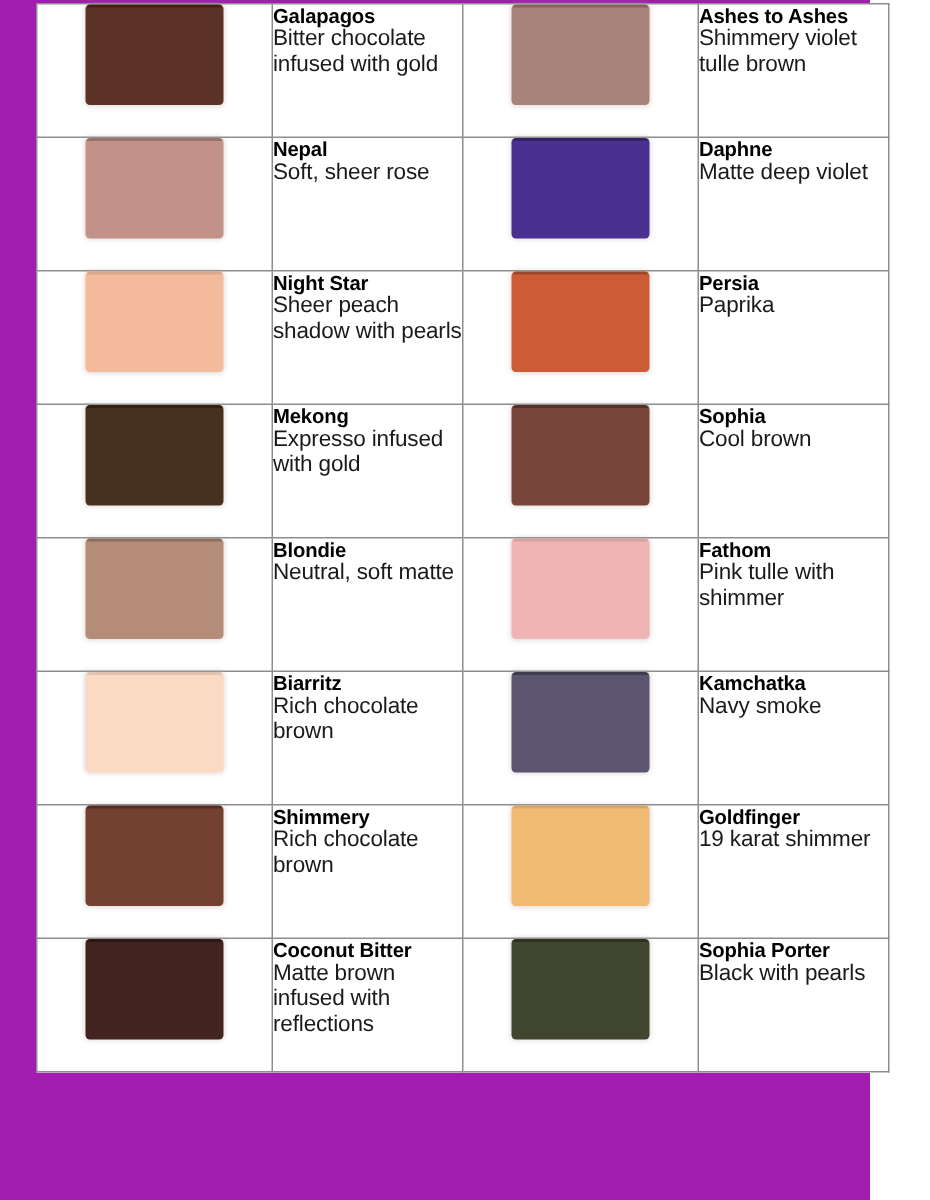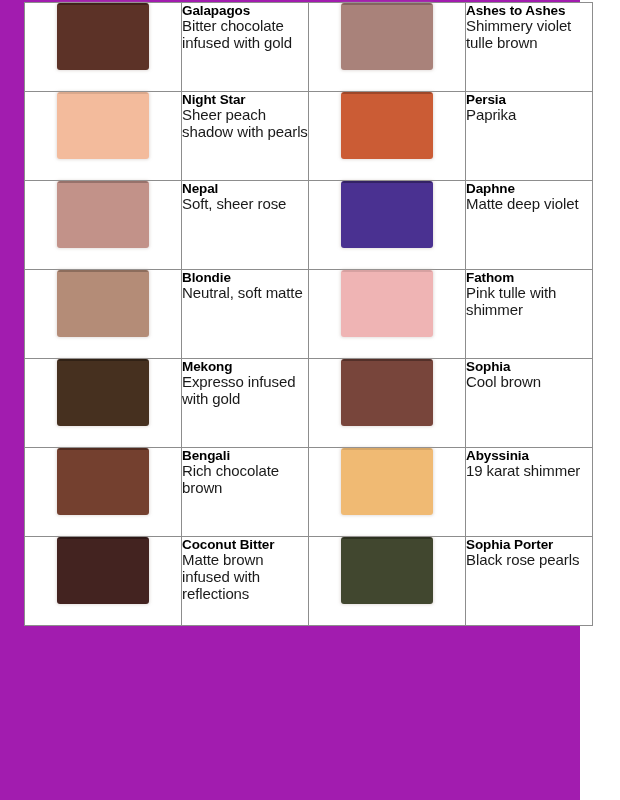--- a/index.html
+++ b/index.html
@@ -119,49 +119,66 @@
         </td>
         <td class="text-cell">
           <span class="shade-name">Ashes to Ashes</span>
           <span class="shade-desc">Shimmery violet tulle brown</span>
         </td>
       </tr>
 
 
       <tr>
         <td class="swatch-cell">
+          <span class="swatch" style="background:#c29289;"></span>
+        </td>
+        <td class="text-cell">
+          <span class="shade-name">Nepal</span>
+          <span class="shade-desc">Soft, sheer rose</span>
+        </td>
+        <td class="swatch-cell">
+          <span class="swatch dark" style="background:#4a3191;"></span>
+        </td>
+        <td class="text-cell">
+          <span class="shade-name">Daphne</span>
+          <span class="shade-desc">Matte deep violet</span>
+        </td>
+      </tr>
+
+      <tr>
+        <td class="swatch-cell">
           <span class="swatch light" style="background:#f3bb9c;"></span>
         </td>
         <td class="text-cell">
           <span class="shade-name">Night Star</span>
           <span class="shade-desc">Sheer peach shadow with pearls</span>
         </td>
         <td class="swatch-cell">
           <span class="swatch" style="background:#cb5c35;"></span>
         </td>
         <td class="text-cell">
           <span class="shade-name">Persia</span>
           <span class="shade-desc">Paprika</span>
         </td>
       </tr>
 
       <tr>
         <td class="swatch-cell">
-          <span class="swatch" style="background:#c29289;"></span>
-        </td>
-        <td class="text-cell">
-          <span class="shade-name">Nepal</span>
-          <span class="shade-desc">Soft, sheer rose</span>
-        </td>
-        <td class="swatch-cell">
-          <span class="swatch dark" style="background:#4a3191;"></span>
-        </td>
-        <td class="text-cell">
-          <span class="shade-name">Daphne</span>
-          <span class="shade-desc">Matte deep violet</span>
+          <span class="swatch dark" style="background:#46301f;"></span>
+        </td>
+        <td class="text-cell">
+          <span class="shade-name">Mekong</span>
+          <span class="shade-desc">Expresso infused with gold</span>
+        </td>
+        <td class="swatch-cell">
+          <span class="swatch dark" style="background:#78453b;"></span>
+        </td>
+        <td class="text-cell">
+          <span class="shade-name">Sophia</span>
+          <span class="shade-desc">Cool brown</span>
         </td>
       </tr>
 
       <tr>
         <td class="swatch-cell">
           <span class="swatch" style="background:#b48c77;"></span>
         </td>
         <td class="text-cell">
           <span class="shade-name">Blondie</span>
           <span class="shade-desc">Neutral, soft matte</span>
@@ -170,65 +187,64 @@
           <span class="swatch light" style="background:#efb4b4;"></span>
         </td>
         <td class="text-cell">
           <span class="shade-name">Fathom</span>
           <span class="shade-desc">Pink tulle with shimmer</span>
         </td>
       </tr>
 
       <tr>
         <td class="swatch-cell">
-          <span class="swatch dark" style="background:#46301f;"></span>
-        </td>
-        <td class="text-cell">
-          <span class="shade-name">Mekong</span>
-          <span class="shade-desc">Expresso infused with gold</span>
-        </td>
-        <td class="swatch-cell">
-          <span class="swatch dark" style="background:#78453b;"></span>
-        </td>
-        <td class="text-cell">
-          <span class="shade-name">Sophia</span>
-          <span class="shade-desc">Cool brown</span>
-        </td>
-      </tr>
-
+          <span class="swatch light" style="background:#fbdac3;"></span>
+        </td>
+        <td class="text-cell">
+          <span class="shade-name">Biarritz</span>
+          <span class="shade-desc">Rich chocolate brown</span>
+        </td>
+        <td class="swatch-cell">
+          <span class="swatch dark" style="background:#5b5570;"></span>
+        </td>
+        <td class="text-cell">
+          <span class="shade-name">Kamchatka</span>
+          <span class="shade-desc">Navy smoke</span>
+        </td>
+      </tr>
 
       <tr>
         <td class="swatch-cell">
           <span class="swatch dark" style="background:#74402f;"></span>
         </td>
         <td class="text-cell">
-          <span class="shade-name">Bengali</span>
+          <span class="shade-name">Shimmery</span>
           <span class="shade-desc">Rich chocolate brown</span>
         </td>
         <td class="swatch-cell">
           <span class="swatch light" style="background:#f0ba73;"></span>
         </td>
         <td class="text-cell">
-          <span class="shade-name">Abyssinia</span>
+          <span class="shade-name">Goldfinger</span>
           <span class="shade-desc">19 karat shimmer</span>
         </td>
       </tr>
 
       <tr>
         <td class="swatch-cell">
           <span class="swatch dark" style="background:#432320;"></span>
         </td>
         <td class="text-cell">
           <span class="shade-name">Coconut Bitter</span>
           <span class="shade-desc">Matte brown infused with reflections</span>
         </td>
         <td class="swatch-cell">
           <span class="swatch dark" style="background:#41472f;"></span>
         </td>
         <td class="text-cell">
           <span class="shade-name">Sophia Porter</span>
-          <span class="shade-desc">Black rose pearls</span>
+          <span class="shade-desc">Black with pearls</span>
         </td>
       </tr>
 
     </tbody>
   </table>
 </div>
 
 </body></html>

